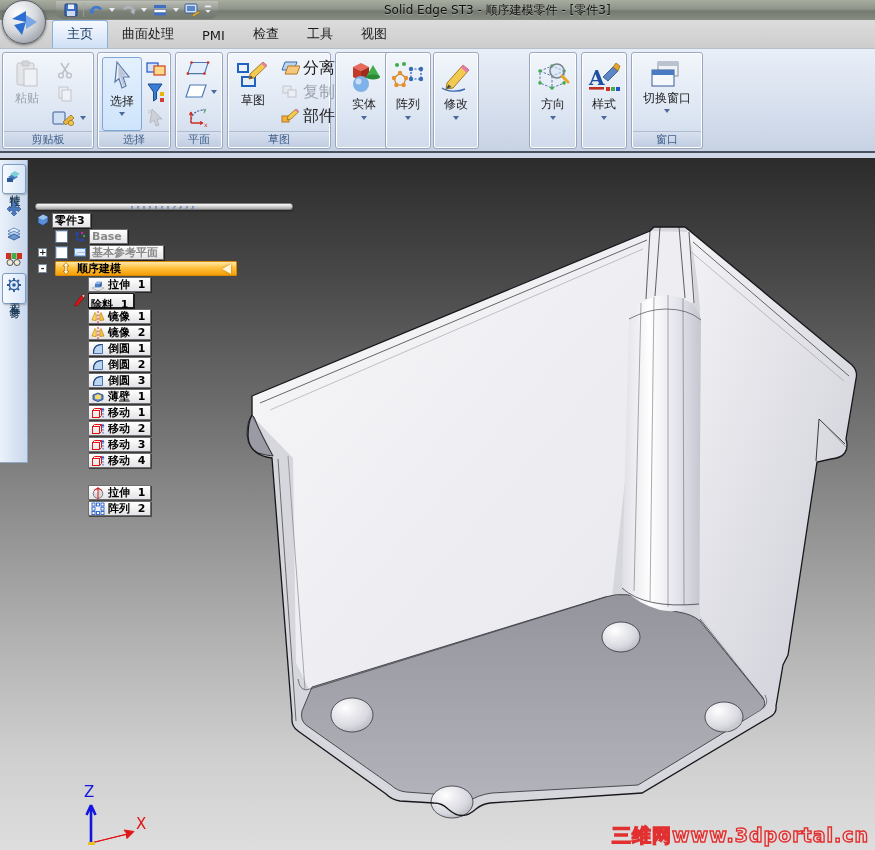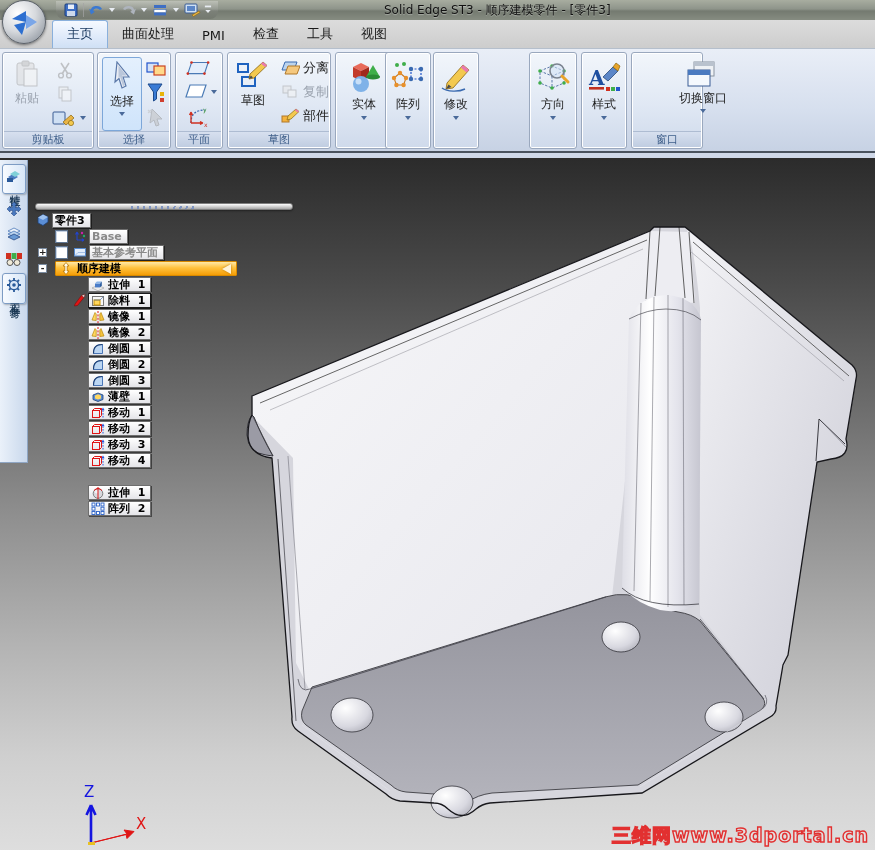--- a/index.html
+++ b/index.html
@@ -41,21 +41,21 @@
     font-size:11px; color:#3f5f8a; line-height:16px; background:linear-gradient(180deg,#d7e0ef,#c0cde1);
     border-top:1px solid #aebcd2; border-radius:0 0 2px 2px; }
   .bigbtn { position:absolute; top:4px; display:flex; flex-direction:column; align-items:center;
     justify-content:flex-start; gap:2px; padding-top:3px; height:74px; border-radius:3px; }
   .bigbtn .blabel { font-size:12px; color:#1e1e1e; white-space:nowrap; }
   .bigbtn.hl { background:linear-gradient(180deg,#e4f0fd,#cfe4fb); border:1px solid #7da7d9; }
   .bigbtn.disabled .blabel { color:#9aa2ae; }
   .bigbtn.disabled svg { filter:grayscale(1); opacity:.55; }
   .smallbtn { width:24px; height:22px; display:flex; align-items:center; justify-content:center; }
   .smallbtn.disabled svg { filter:grayscale(1); opacity:.5; }
-  .srow { position:absolute; display:flex; align-items:center; gap:3px; height:22px; font-size:13px; color:#1e1e1e; white-space:nowrap; }
+  .srow { position:absolute; display:flex; align-items:center; gap:3px; height:22px; font-size:16px; color:#1e1e1e; white-space:nowrap; }
   .srow.disabled { color:#9aa2ae; }
   .srow.disabled svg { filter:grayscale(1); opacity:.5; }
   .chev { width:0; height:0; border-left:3.5px solid transparent; border-right:3.5px solid transparent;
     border-top:4px solid #4a6a9a; }
   .colbtn { position:absolute; left:2px; right:2px; top:2px; bottom:2px; display:flex; flex-direction:column;
     align-items:center; justify-content:flex-start; gap:3px; padding-top:6px; }
   .colbtn span { font-size:12px; color:#1e1e1e; white-space:nowrap; }
 
   
   .viewport { position:absolute; left:0; top:158px; width:875px; height:695px; overflow:hidden;
@@ -77,21 +77,21 @@
   .grip { position:absolute; left:95px; top:2px; width:66px; height:3px;
     background:repeating-linear-gradient(100deg,#7f94c0 0 2px,transparent 2px 6px); }
 
   
   .tree { position:absolute; left:36px; top:0; width:240px; height:480px; }
   .trow { position:absolute; height:16px; width:240px; }
   .lbox { position:absolute; top:0; height:15px; display:inline-flex; align-items:center; gap:3px;
     padding:0 5px 0 2px; background:linear-gradient(180deg,#ffffff,#e4e4e8); border:1px solid #6e6e6e;
     box-shadow:1px 1px 0 rgba(0,0,0,.5); font-size:11px; font-weight:bold; color:#000; white-space:nowrap; word-spacing:4px; }
   .lbox.gray { color:#8a8a8a; }
-  .lbox.sel { border-color:#1c1c1c; box-shadow:1px 1px 0 rgba(0,0,0,.7), 0 0 0 1px #555; }
+  .lbox.sel { border-color:#1c1c1c; box-shadow:1px 1px 0 rgba(0,0,0,.7), 0 0 0 1px #555;flex-direction:column; }
   .cbox { position:absolute; top:1px; width:13px; height:13px; background:#fff; border:1px solid #5f7591;
     box-shadow:inset 1px 1px 0 #c8d4e4; }
   .expander { position:absolute; top:3px; width:9px; height:9px; background:#fff; border:1px solid #7a8ba0;
     font-size:9px; line-height:7px; text-align:center; color:#222; font-weight:bold; }
   .treeicon { position:absolute; top:1px; width:14px; height:14px; }
   .hbar { position:absolute; top:0; height:15px; width:182px;
     background:linear-gradient(180deg,#ffe9a8,#ffc23e 45%,#f59d06); border:1px solid #d98a00; border-radius:1px;
     display:flex; align-items:center; padding-left:3px; gap:4px; font-size:11px; font-weight:bold; color:#000; }
   .hbar .ltri { position:absolute; right:5px; width:0; height:0; border-top:5px solid transparent;
     border-bottom:5px solid transparent; border-right:9px solid #fff3d8; filter:drop-shadow(0 0 1px #b87400); }
@@ -391,21 +391,21 @@
           <rect x="19" y="26" width="4" height="4" fill="#d03020"></rect>
           <rect x="24" y="26" width="4" height="4" fill="#3fae4a"></rect>
           <rect x="29" y="26" width="4" height="4" fill="#2255cc"></rect>
         </svg>
         <span>样式</span>
         <span class="chev"></span>
       </div>
     </div>
 
     <div class="rgroup" style="left:631px;width:72px;">
-      <div class="bigbtn" style="left:3px;width:64px;margin-left:36px;">
+      <div class="bigbtn" style="left:3px;width:64px;">
         <svg width="34" height="28" viewBox="0 0 34 28">
           <rect x="8" y="2" width="20" height="14" fill="#eef1f5" stroke="#8a93a0"></rect>
           <rect x="8" y="2" width="20" height="4" fill="#b9c2ce"></rect>
           <rect x="2" y="10" width="22" height="16" fill="#f4f8fd" stroke="#3a5c94"></rect>
           <rect x="2" y="10" width="22" height="5" fill="#4a7ac0"></rect>
         </svg>
         <span class="blabel">切换窗口</span>
         <span class="chev"></span>
       </div>
       <div class="gcaption">窗口</div>

